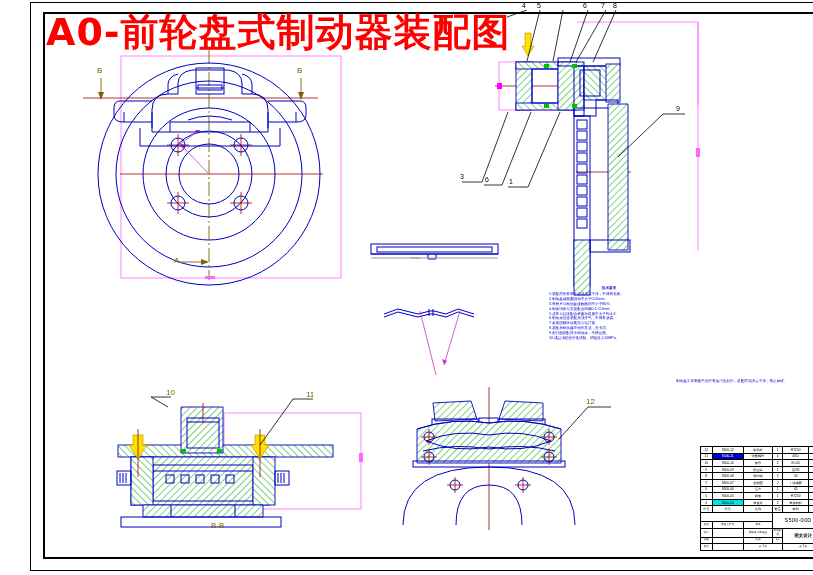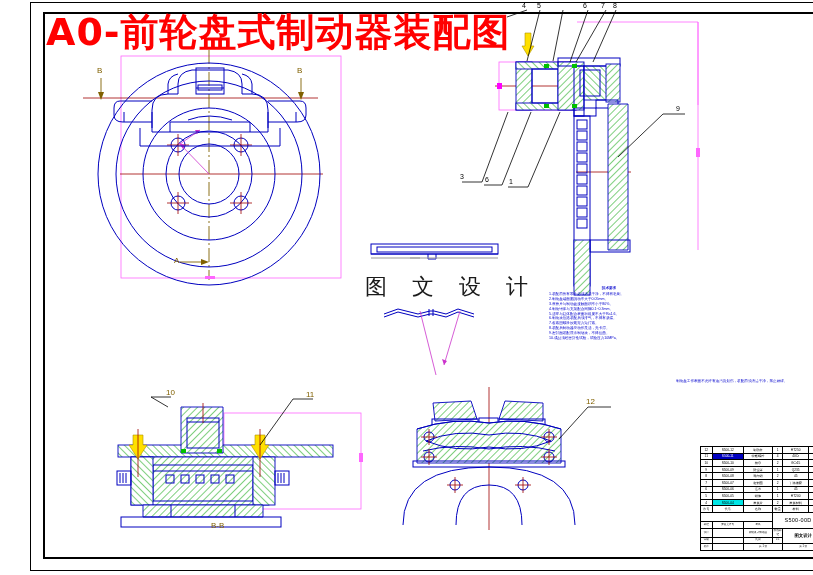--- a/index.html
+++ b/index.html
@@ -65,21 +65,20 @@
 </head>
 <body>
 
 <div id="sheet">
 
   <div class="frame-outer"></div>
   <div class="frame-inner"></div>
 
   <div class="sheet-title">A0-前轮盘式制动器装配图</div>
 
-  <div class="watermark">图 文 设 计</div>
 
   <svg width="813" height="575" style="pointer-events:none">
     <defs>
       <pattern id="hg" width="5" height="5" patternUnits="userSpaceOnUse" patternTransform="rotate(45)">
         <rect width="5" height="5" fill="#ffffff"></rect>
         <line x1="0" y1="0" x2="0" y2="5" stroke="#00a000" stroke-width="1"></line>
       </pattern>
       <pattern id="hg2" width="5" height="5" patternUnits="userSpaceOnUse" patternTransform="rotate(-45)">
         <rect width="5" height="5" fill="#ffffff"></rect>
         <line x1="0" y1="0" x2="0" y2="5" stroke="#00a000" stroke-width="1"></line>

